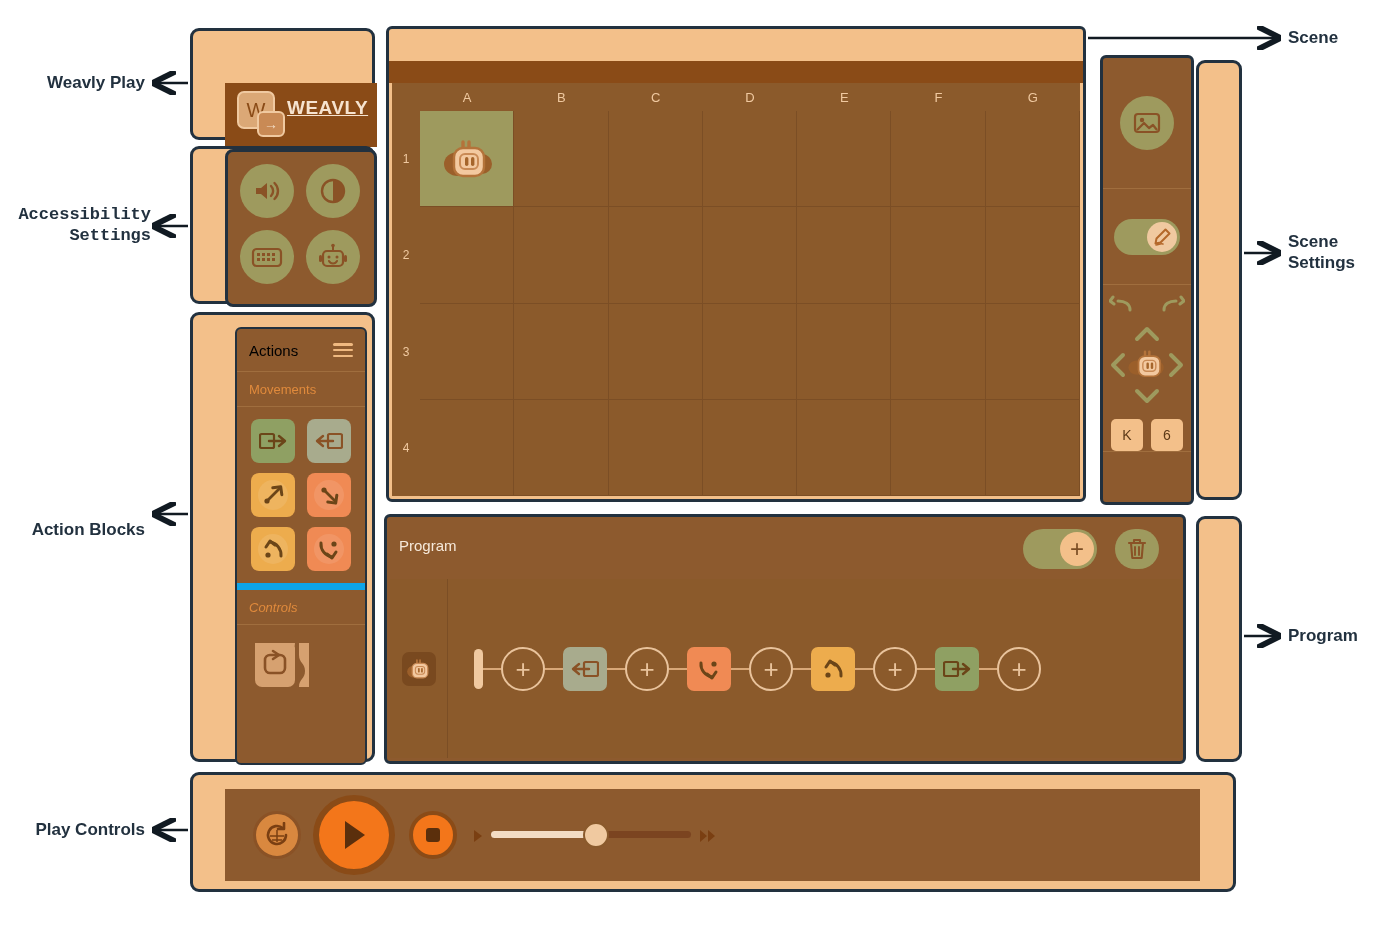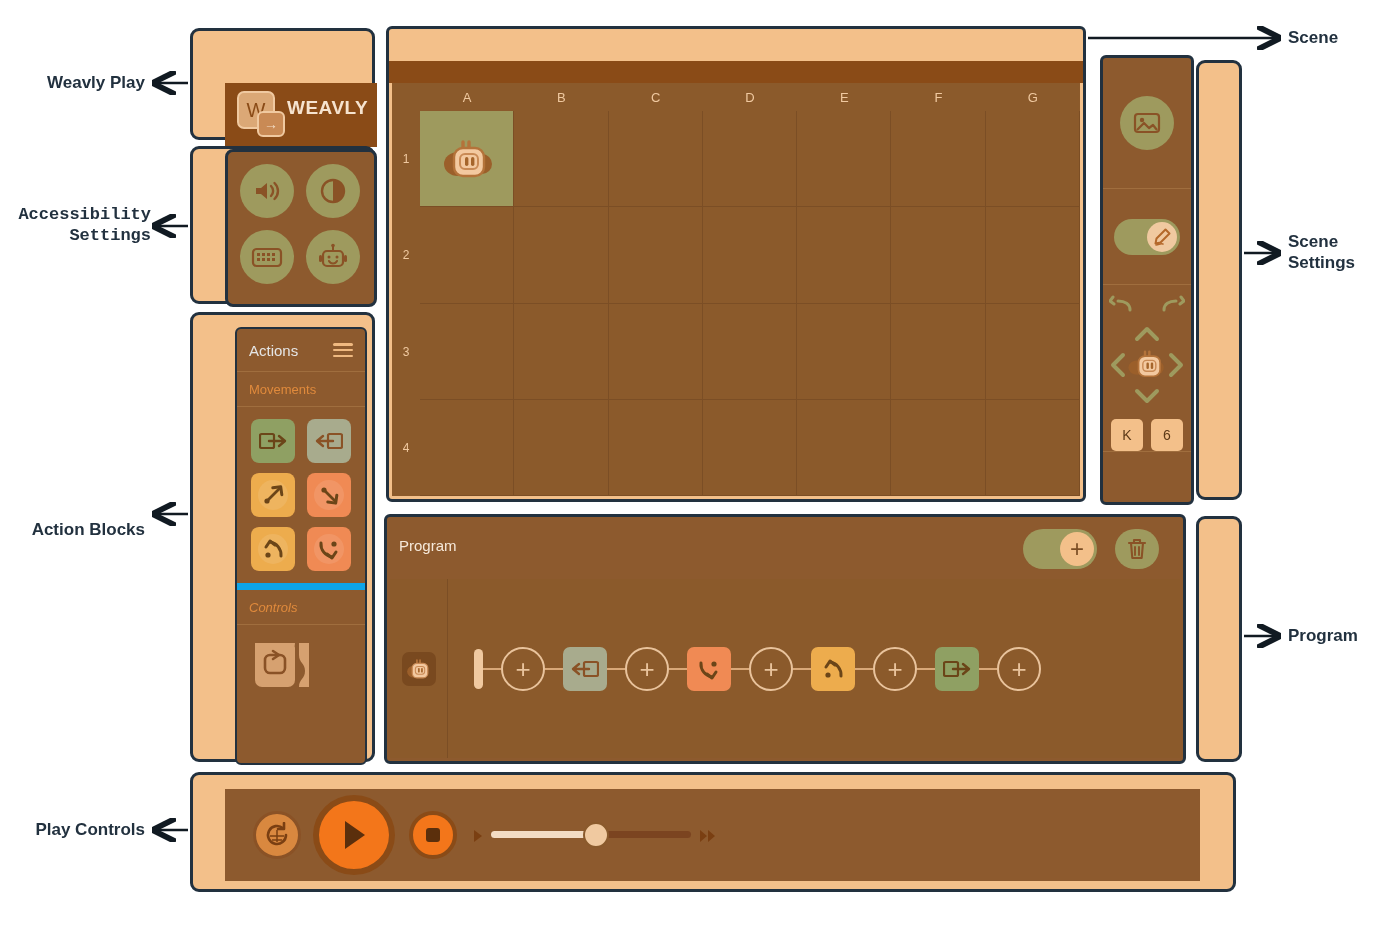--- a/index.html
+++ b/index.html
@@ -17,33 +17,33 @@
   
   .obox{position:absolute;background:#f3c08a;border:3px solid #22313f;border-radius:9px;box-sizing:border-box;}
 
   
   #logo-box{left:190px;top:28px;width:185px;height:112px;}
   #logo-inner{position:absolute;left:32px;top:52px;width:152px;height:64px;background:#8a4b17;}
   #logo-inner .mark{position:absolute;left:12px;top:8px;width:38px;height:38px;background:#dba876;border:2px solid #f0c9a0;border-radius:7px;box-sizing:border-box;
       display:flex;align-items:center;justify-content:center;color:#8a4b17;font-size:20px;font-weight:400;}
   #logo-inner .badge{position:absolute;left:32px;top:28px;width:28px;height:26px;background:#c98a55;border:2px solid #f0c9a0;border-radius:6px;box-sizing:border-box;
       display:flex;align-items:center;justify-content:center;color:#f3dcc4;font-size:14px;}
-  #logo-inner .wordmark{position:absolute;left:62px;top:14px;color:#f6e3cf;font-size:19px;font-weight:700;letter-spacing:.5px;}
+  #logo-inner .wordmark{position:absolute;left:62px;top:14px;color:#f6e3cf;font-size:19px;font-weight:700;letter-spacing:.5px;text-decoration:underline;}
 
   
   #a11y-box{left:190px;top:146px;width:185px;height:158px;}
   #a11y-inner{position:absolute;left:32px;top:0px;width:152px;height:158px;background:#8d5a2e;border:3px solid #22313f;border-radius:8px;box-sizing:border-box;}
   .a11y-grid{position:absolute;left:12px;top:12px;display:grid;grid-template-columns:58px 58px;grid-template-rows:58px 58px;gap:8px;}
   .rbtn{width:54px;height:54px;border-radius:50%;background:#9e9a5e;display:flex;align-items:center;justify-content:center;}
   .rbtn svg{display:block;}
 
   
   #actions-box{left:190px;top:312px;width:185px;height:450px;}
   #actions-inner{position:absolute;left:42px;top:12px;width:132px;height:438px;background:#8d5a2e;border:2px solid #22313f;border-radius:6px;box-sizing:border-box;overflow:hidden;}
-  .act-header{height:42px;display:flex;align-items:center;justify-content:space-between;padding:0 12px;color:#e5e5e5;font-size:15px;border-bottom:1px solid #a06e3e;}
+  .act-header{height:42px;display:flex;align-items:center;justify-content:space-between;padding:0 12px;color:#000000;font-size:15px;border-bottom:1px solid #a06e3e;}
   .hamb{width:20px;height:14px;display:flex;flex-direction:column;justify-content:space-between;}
   .hamb i{display:block;height:2.5px;background:#f0b980;border-radius:2px;}
   .sec-title{height:34px;display:flex;align-items:center;padding:0 12px;color:#e08a3c;font-size:13px;border-bottom:1px solid #a06e3e;}
   .blocks{display:grid;grid-template-columns:46px 46px;gap:10px;padding:12px 0 12px 14px;}
   .blk{width:44px;height:44px;border-radius:8px;display:flex;align-items:center;justify-content:center;position:relative;}
   .blk.green{background:#8fa063;}
   .blk.olive{background:#a8ab8d;}
   .blk.yellow{background:#edac4d;}
   .blk.orange{background:#f08a54;}
   .blk .disc{position:absolute;width:30px;height:30px;border-radius:50%;background:rgba(255,255,255,.10);}

